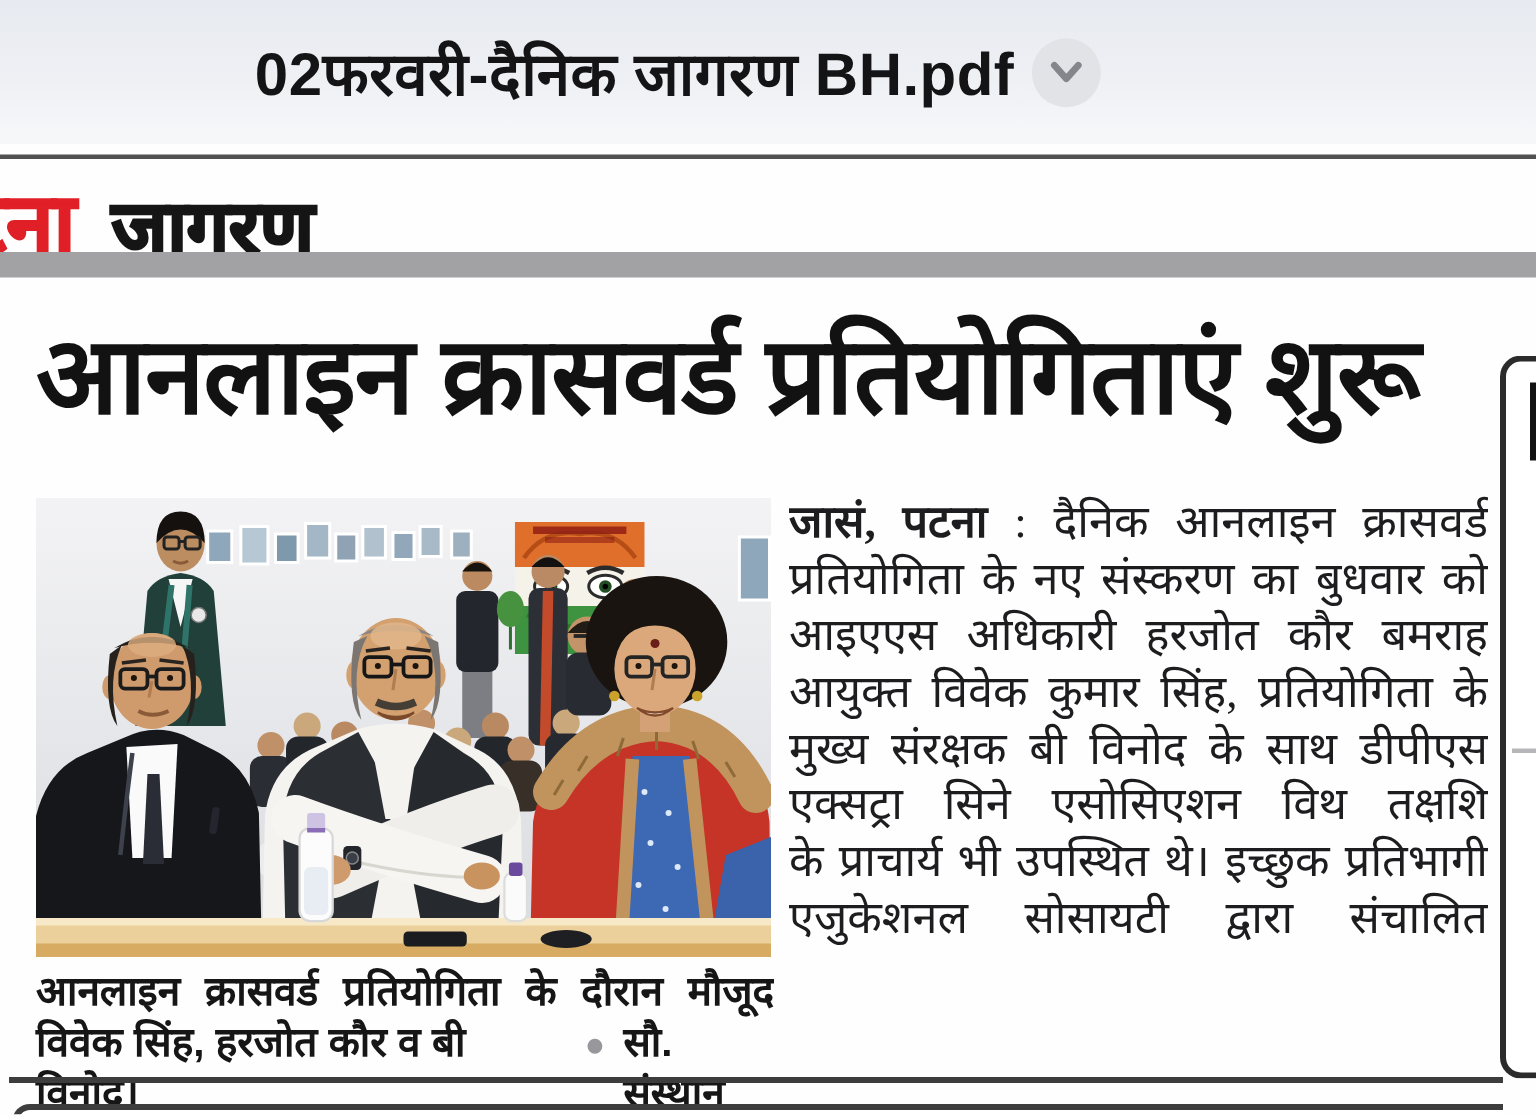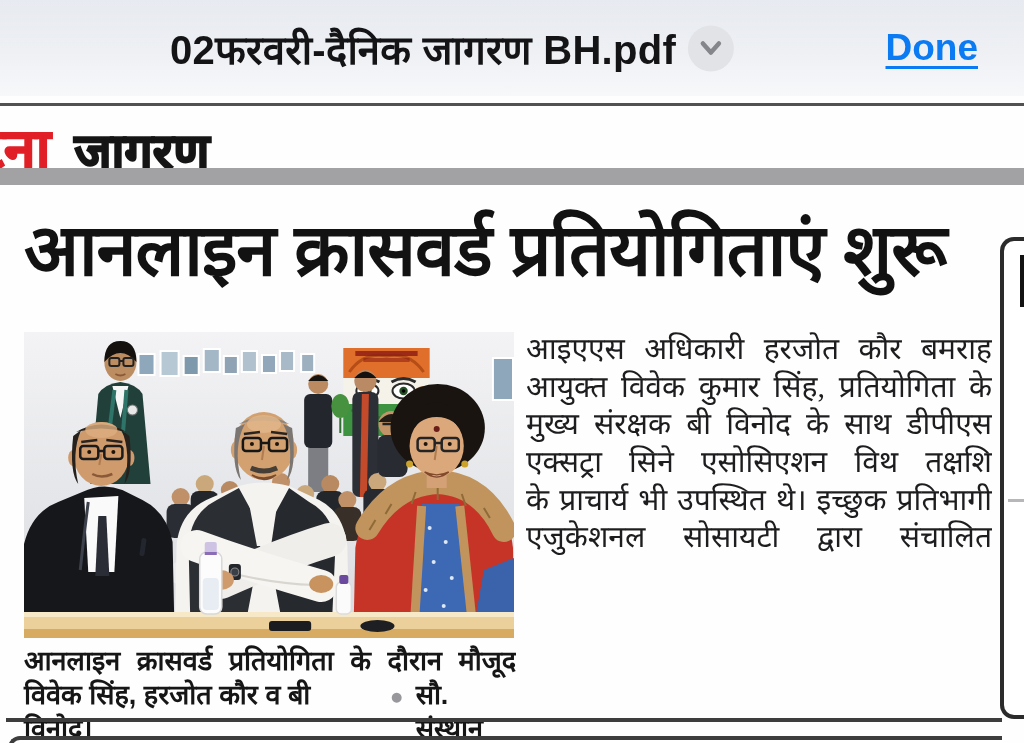--- a/index.html
+++ b/index.html
@@ -85,21 +85,20 @@
 
 <div class="toolbar">
   <div class="title-group">
     <span class="doc-title">02फरवरी-दैनिक जागरण BH.pdf</span>
     <button class="chevron-btn">
       <svg width="30" height="30" viewBox="0 0 30 30">
         <polyline points="7,10 15,19 23,10" fill="none" stroke="#84868c" stroke-width="4.5" stroke-linecap="round" stroke-linejoin="round"></polyline>
       </svg>
     </button>
   </div>
-  <a class="done-btn">Done</a>
 </div>
 
 <div class="page">
   <div class="page-topline"></div>
 
   <div class="masthead">
     <span class="city">पटना</span><span class="brand">जागरण</span>
   </div>
   <div class="graybar"></div>
 
@@ -331,20 +330,22 @@
   <div class="caption">
     <div class="l1">आनलाइन क्रासवर्ड प्रतियोगिता के दौरान मौजूद आइएएस</div>
     <div class="l2">
       <span>विवेक सिंह, हरजोत कौर व बी विनोद।</span>
       <span class="bullet">●</span>
       <span class="credit">सौ. संस्थान</span>
     </div>
   </div>
 
   <div class="body-col">
+    <div class="body-line"><span class="lead">जासं, पटना</span><span> : दैनिक आनलाइन क्रासवर्ड</span></div>
+    <div class="body-line">प्रतियोगिता के नए संस्करण का बुधवार को</div>
     <div class="body-line">आइएएस अधिकारी हरजोत कौर बमराह</div>
     <div class="body-line">आयुक्त विवेक कुमार सिंह, प्रतियोगिता के</div>
     <div class="body-line">मुख्य संरक्षक बी विनोद के साथ डीपीएस</div>
     <div class="body-line">एक्सट्रा सिने एसोसिएशन विथ तक्षशि</div>
     <div class="body-line">के प्राचार्य भी उपस्थित थे। इच्छुक प्रतिभागी</div>
     <div class="body-line">एजुकेशनल सोसायटी द्वारा संचालित वेबसाइट</div>
   </div>
 
   <div class="bottom-rule"></div>
   <div class="right-box">

